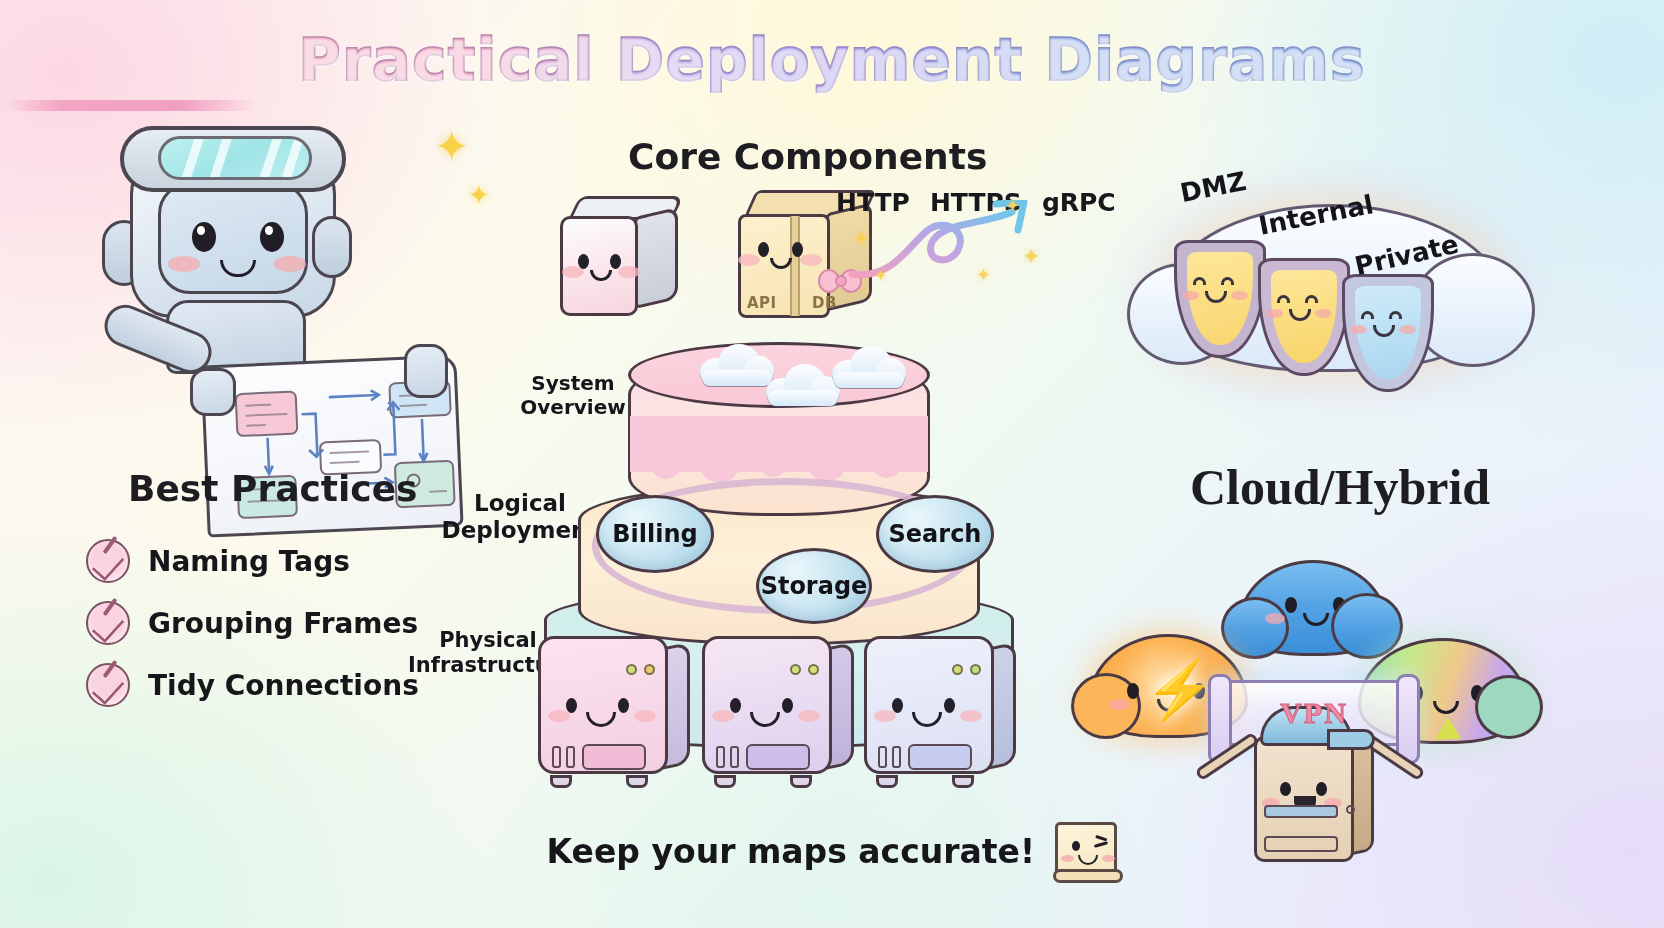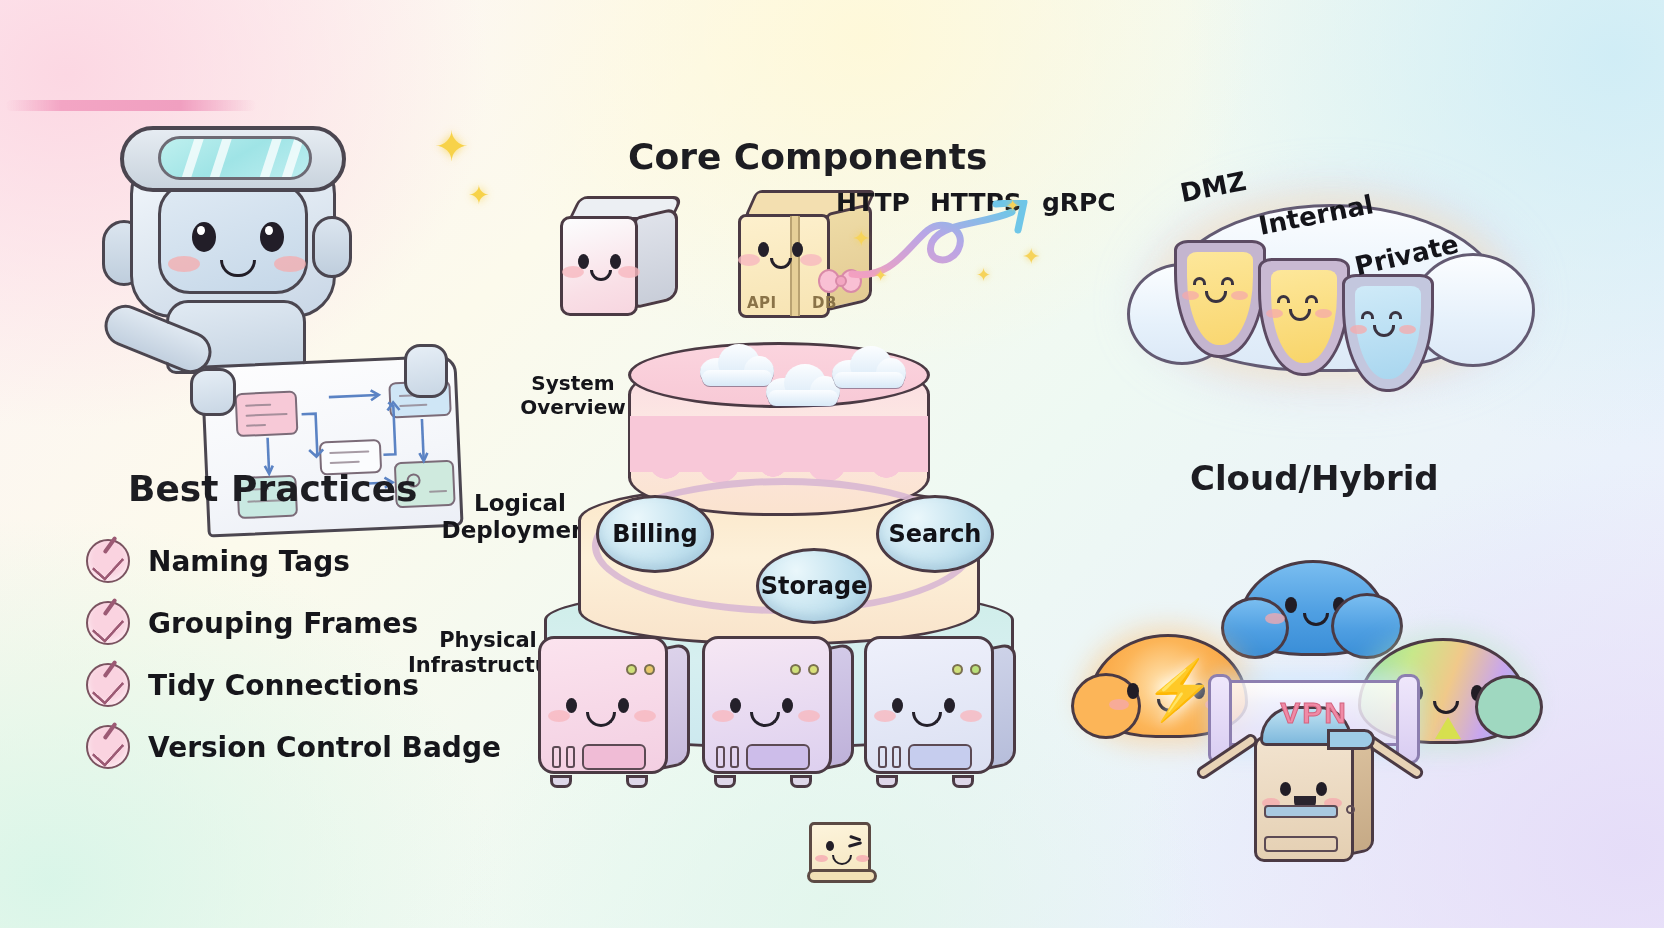--- a/index.html
+++ b/index.html
@@ -36,21 +36,21 @@
     filter:blur(.6px);
   }
 
   
   .section-h {
     position:absolute; font-family:"DejaVu Sans", sans-serif;
     font-weight:700; color:#1d1d22;
   }
   #h-core { top:136px; left:628px; font-size:36px; }
   #h-best { top:468px; left:128px; font-size:36px; }
-  #h-cloud{ top:458px; left:1190px; font-size:34px; }
+  #h-cloud{ top:458px; left:1190px; font-size:50px;font-family:Liberation Serif, serif; }
 
   
   #bp-list { position:absolute; top:530px; left:86px; width:470px; }
   .bp-row { display:flex; align-items:center; height:62px; }
   .bp-check {
     width:44px; height:44px; border-radius:50%;
     background:#fad3e0; border:2.6px solid #7a5360;
     position:relative; flex:0 0 auto; margin-right:18px;
     box-shadow:inset 0 -3px 6px rgba(255,255,255,.55);
   }
@@ -272,21 +272,21 @@
     background:linear-gradient(180deg,rgba(255,255,255,.85),rgba(232,224,250,.8));
     border:3px solid #8d7fb0; border-radius:10px;
     box-shadow:0 0 20px 8px rgba(200,230,255,.6);
     display:flex; align-items:center; justify-content:center;
   }
   #vpn-tube::before,#vpn-tube::after{
     content:""; position:absolute; top:-9px; width:18px; height:84px;
     background:linear-gradient(180deg,#efe7fb,#d9cdf2); border:3px solid #8d7fb0; border-radius:9px;
   }
   #vpn-tube::before{ left:-11px;} #vpn-tube::after{ right:-11px;}
-  #vpn-label{ font-family:Liberation Sans, sans-serif; font-size:30px; font-weight:700;
+  #vpn-label{ font-family:Liberation Serif, serif; font-size:30px; font-weight:700;
               color:#f08aa6; -webkit-text-stroke:1px #d2647f; letter-spacing:2px; z-index:2;}
   #beam{
     position:absolute; left:34px; top:138px; width:380px; height:34px; z-index:-1;
     background:linear-gradient(90deg,rgba(255,190,120,.7),rgba(180,220,255,.75) 35%,rgba(200,180,250,.75) 60%,rgba(150,225,180,.7));
     filter:blur(3px); border-radius:18px;
   }
   #hybrid-server{ position:absolute; left:166px; top:176px; width:120px; height:126px;}
   #hs-body{ position:absolute; inset:0 20px 0 0; background:linear-gradient(175deg,#f2e3cf,#e4cfb2); border:3.2px solid #4b3a44; border-radius:10px;}
   #hs-side{ position:absolute; right:0; top:8px; width:34px; height:110px; background:linear-gradient(180deg,#d9bf9c,#c6aa86); border:3.2px solid #4b3a44; border-radius:6px 10px 10px 6px; transform:skewY(-12deg);}
   #hs-cap{ position:absolute; left:6px; top:-30px; width:92px; height:40px; background:linear-gradient(180deg,#bfe2f2,#7fb9dd); border:3.2px solid #4b3a44; border-radius:44px 44px 8px 8px;}
@@ -369,20 +369,21 @@
   #scroll .wink::after{content:"";position:absolute;left:3px;top:-6px;width:12px;height:3px;background:#221e28;border-radius:2px;transform:rotate(34deg);}
   #scroll .sm{ position:absolute; left:20px; top:30px; width:20px; height:10px; border:2.6px solid #221e28; border-top:none; border-radius:0 0 20px 20px;}
   #scroll .bl{ position:absolute; width:13px; height:7px; border-radius:50%; background:#f5aab1; opacity:.8; top:30px;}
   #scroll .bl.l{left:3px;} #scroll .bl.r{left:44px;}
   #scroll .curl{ position:absolute; left:-5px; bottom:-6px; width:70px; height:14px; background:#f1e0b6; border:3px solid #5c4a44; border-radius:8px;}
 </style>
 </head>
 <body>
 
 <div id="title-wrap">
+  <div id="title">Practical Deployment Diagrams</div>
   <div id="title-underline"></div>
 </div>
 
 <div id="robot">
   <div id="rb-ear-l"></div>
   <div id="rb-head"></div>
   <div id="rb-face"></div>
   <div id="rb-goggle">
     <div id="rb-lens">
       <i style="left:26px"></i>
@@ -541,24 +542,20 @@
     <span class="bp-label">Naming Tags</span>
   </div>
   <div class="bp-row">
     <span class="bp-check"></span>
     <span class="bp-label">Grouping Frames</span>
   </div>
   <div class="bp-row">
     <span class="bp-check"></span>
     <span class="bp-label">Tidy Connections</span>
   </div>
-  <div class="bp-row">
-    <span class="bp-check"></span>
-    <span class="bp-label">Version Control Badge</span>
-  </div>
 </div>
 
 <div class="layer-label" id="ll-sys">
   <div>System</div>
     <div>Overview</div>
 </div>
 <div class="layer-label" id="ll-log">
   <div>Logical</div>
     <div>Deployment</div>
 </div>
@@ -703,20 +700,21 @@
     <div class="hc-blush" style="left:8px;top:62px;width:18px;height:10px"></div>
     <div class="hc-blush" style="left:70px;top:62px;width:18px;height:10px"></div>
     <div style="position:absolute;left:40px;top:60px;width:22px;height:16px;background:#2a242e;border-radius:0 0 14px 14px"></div>
     <div id="hs-bar1"></div>
     <div id="hs-bar2"></div>
     <div style="position:absolute;left:92px;bottom:48px;width:9px;height:9px;border:2px solid #5c4a54;border-radius:50%"></div>
   </div>
 </div>
 
 <div id="footer">
+  <span id="footer-text">Keep your maps accurate!</span>
   <span id="scroll">
     <span class="eye l"></span>
     <span class="wink"></span>
     <span class="bl l"></span><span class="bl r"></span>
     <span class="sm"></span>
     <span class="curl"></span>
   </span>
 </div>
 
 </body></html>

